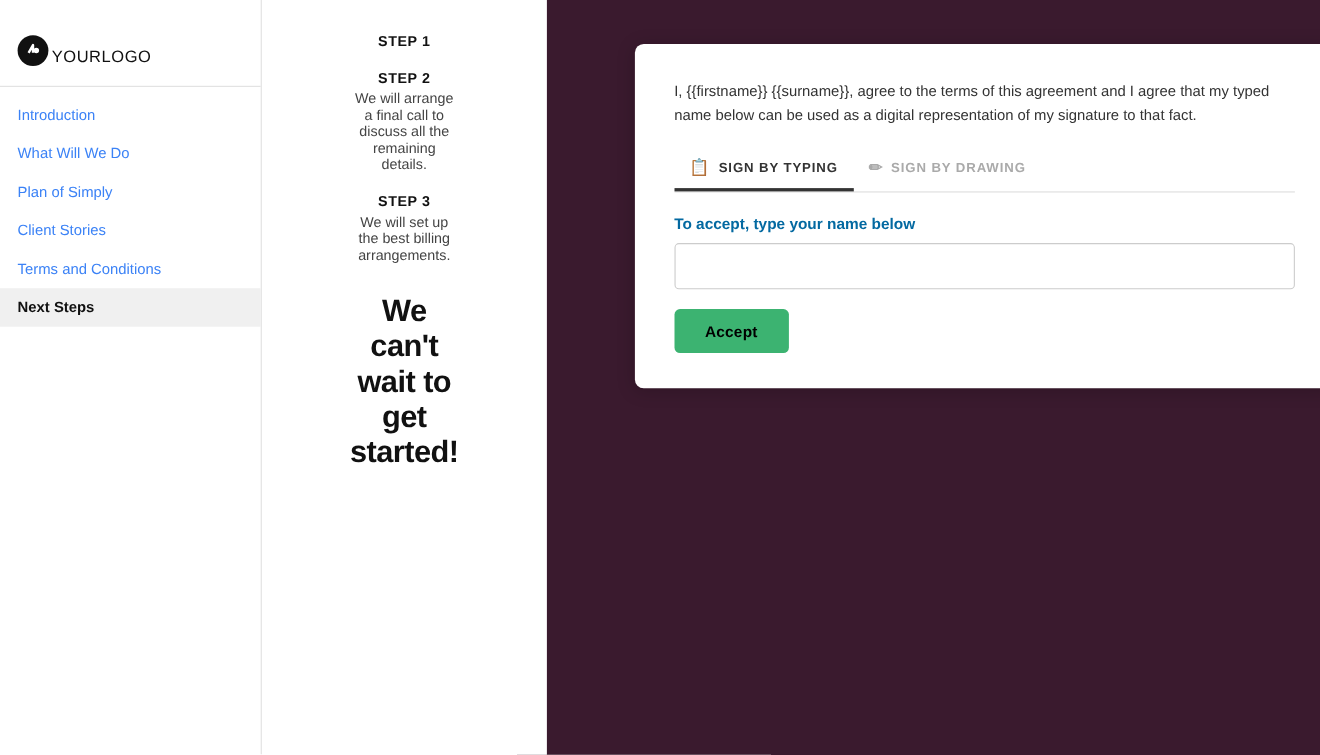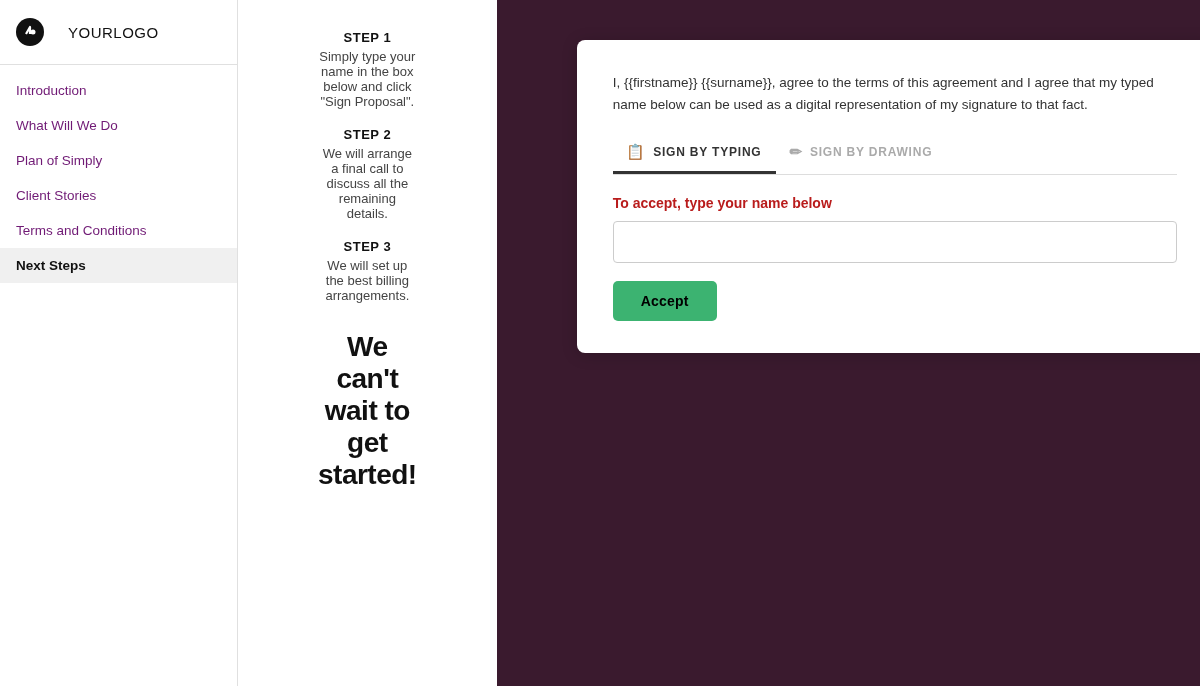--- a/index.html
+++ b/index.html
@@ -11,24 +11,25 @@
       min-width: 238px;
       background: #fff;
       border-right: 1px solid #e0e0e0;
       display: flex;
       flex-direction: column;
       padding-top: 0;
       min-height: 686px;
     }
     .sidebar-logo {
       display: flex;
-      align-items: center;
+      align-items: flex-end;
       padding: 18px 16px 18px 16px;
-      gap: 24px;
+      gap: 3px;
       border-bottom: 1px solid #e0e0e0;
+      margin-top: 14px;
     }
     .logo-icon {
       width: 28px;
       height: 28px;
       background: #111;
       border-radius: 50%;
       display: flex;
       align-items: center;
       justify-content: center;
       flex-shrink: 0;
@@ -43,21 +44,21 @@
     }
     .logo-text span { font-weight: 400; }
     .sidebar-nav {
       display: flex;
       flex-direction: column;
       padding-top: 8px;
     }
     .sidebar-item {
       padding: 10px 16px;
       font-size: 13.5px;
-      color: #701a75;
+      color: #3b82f6;
       cursor: pointer;
       background: transparent;
       border: none;
       text-align: left;
     }
     .sidebar-item.active {
       background: #f0f0f0;
       font-weight: 600;
       color: #111;
     }
@@ -146,21 +147,21 @@
       border-right: none;
     }
     .sign-tab.active {
       color: #333;
       border-bottom: 3px solid #333;
     }
     .sign-tab-icon { font-size: 15px; }
     .sign-name-label {
       font-size: 14px;
       font-weight: 600;
-      color: #b91c1c;
+      color: #0369a1;
       margin-bottom: 10px;
     }
     .sign-name-input {
       width: 100%;
       border: 1px solid #ccc;
       border-radius: 4px;
       padding: 12px 10px;
       font-size: 14px;
       color: #333;
       margin-bottom: 18px;
@@ -201,21 +202,20 @@
     <div class="sidebar-item">Client Stories</div>
     <div class="sidebar-item">Terms and Conditions</div>
     <div class="sidebar-item active">Next Steps</div>
   </nav>
 </div>
 
 <div class="main">
   <div class="main-top">
     <div class="step-block">
       <div class="step-label">STEP 1</div>
-      <div class="step-desc">Simply type your name in the box below and click "Sign Proposal".</div>
     </div>
     <div class="step-block">
       <div class="step-label">STEP 2</div>
       <div class="step-desc">We will arrange a final call to discuss all the remaining details.</div>
     </div>
     <div class="step-block">
       <div class="step-label">STEP 3</div>
       <div class="step-desc">We will set up the best billing arrangements.</div>
     </div>
     <div class="excite-text">We can't wait to get started!</div>

